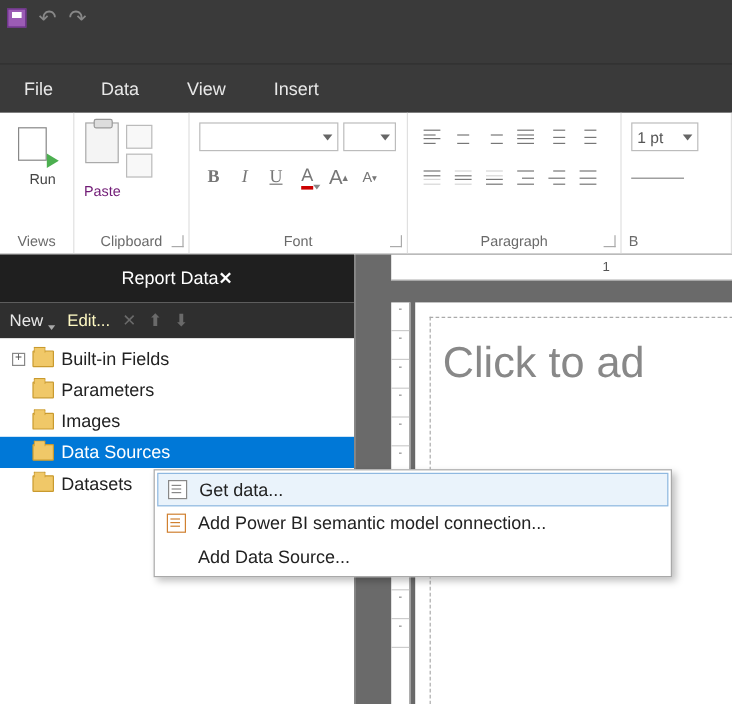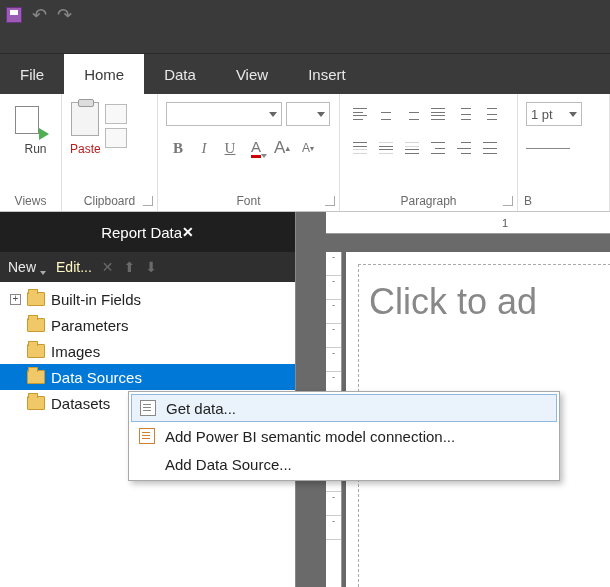--- a/index.html
+++ b/index.html
@@ -20,21 +20,21 @@
 .run-btn { display: flex; flex-direction: column; align-items: flex-end; gap: 4px; padding-top: 8px; cursor: pointer; }
 .run-icon { width: 32px; height: 32px; position: relative; }
 .run-icon .doc { width: 24px; height: 28px; border: 1px solid #888; background: #fff; position: absolute; }
 .run-icon .play { position: absolute; right: -2px; bottom: -2px; width: 0; height: 0; border-left: 10px solid #4caf50; border-top: 6px solid transparent; border-bottom: 6px solid transparent; }
 .run-label { font-size: 12px; color: #444; }
 .clipboard-group { width: 96px; }
 .clipboard-row { display: flex; gap: 4px; padding-top: 4px; }
 .paste-btn { display: flex; flex-direction: column; align-items: center; cursor: pointer; }
 .paste-icon { width: 28px; height: 34px; border: 1px solid #aaa; background: #f4f4f4; position: relative; }
 .paste-icon::before { content: ""; position: absolute; top: -4px; left: 6px; width: 14px; height: 6px; border: 1px solid #999; background: #ddd; border-radius: 2px; }
-.paste-label { font-size: 12px; color: #b91c1c; margin-top: 6px; }
+.paste-label { font-size: 12px; color: #701a75; margin-top: 16px; }
 .clip-side { display: flex; flex-direction: column; gap: 4px; padding-top: 2px; }
 .clip-small { width: 22px; height: 20px; border: 1px solid #bbb; background: #f8f8f8; position: relative; }
 .font-group { width: 182px; }
 .font-row1 { display: flex; gap: 4px; padding-top: 4px; }
 .font-combo { height: 24px; border: 1px solid #bcbcbc; background: #fff; display: flex; align-items: center; justify-content: flex-end; padding-right: 4px; }
 .font-combo.big { width: 116px; }
 .font-combo.small { width: 44px; }
 .combo-arrow { width: 0; height: 0; border-left: 4px solid transparent; border-right: 4px solid transparent; border-top: 5px solid #666; }
 .font-row2 { display: flex; gap: 2px; padding-top: 10px; align-items: center; }
 .fbtn { width: 24px; height: 24px; display: flex; align-items: center; justify-content: center; color: #777; font-size: 15px; cursor: pointer; font-family: "Times New Roman", serif; position: relative; }
@@ -93,21 +93,20 @@
 <div class="titlebar">
   <div class="save-icon"></div>
   <span class="arrow">↶</span>
   <span class="arrow">↷</span>
 </div>
 
 <div class="menubar"></div>
 
 <div class="tabs">
   <div class="tab">File</div>
-  <div class="tab active">Home</div>
   <div class="tab">Data</div>
   <div class="tab">View</div>
   <div class="tab">Insert</div>
 </div>
 
 <div class="ribbon">
   <div class="ribbon-group views-group">
     <div class="run-btn">
       <div class="run-icon">
         <div class="doc"></div>

